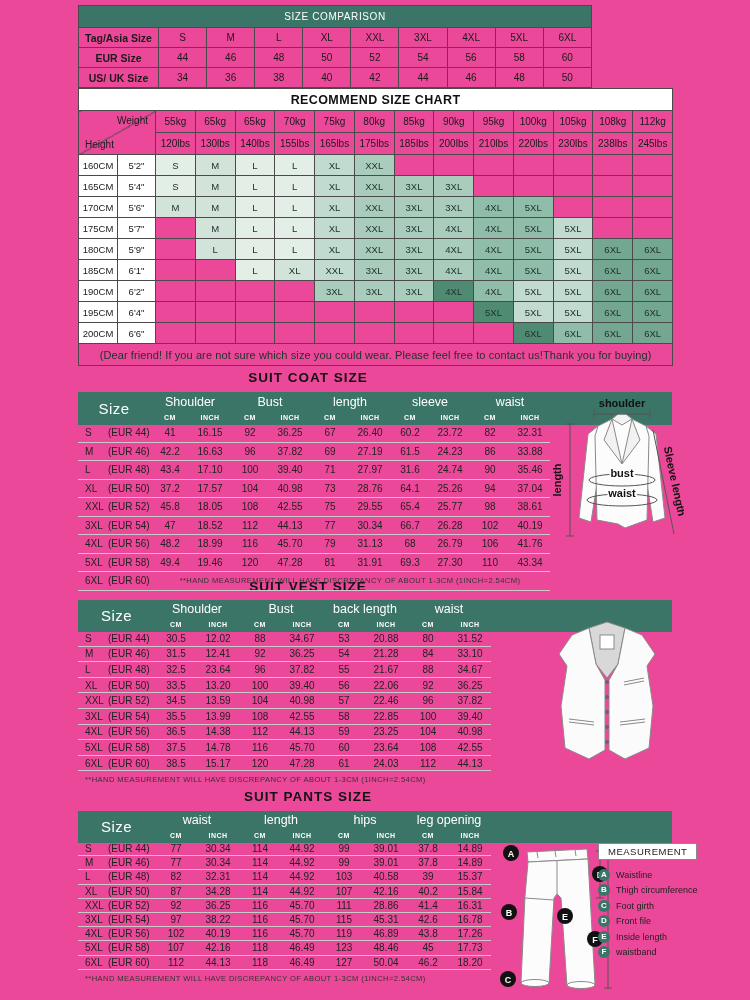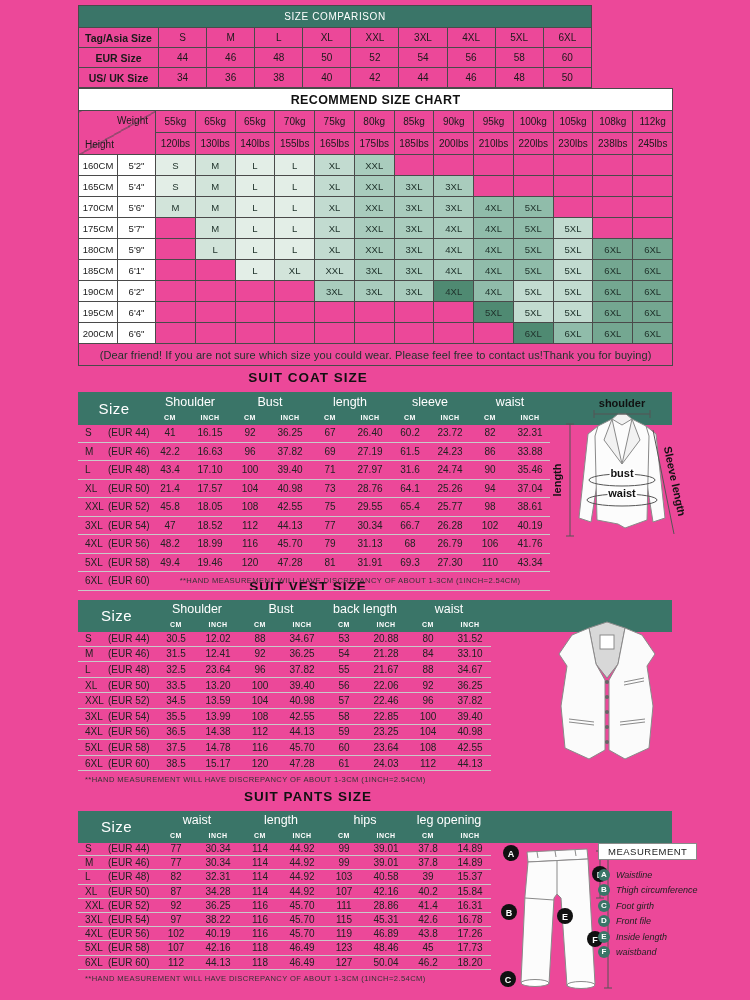--- a/index.html
+++ b/index.html
@@ -57,21 +57,21 @@
   .diag{position:absolute;z-index:2;}
   .diag text{font-family:"Liberation Sans",sans-serif;}
 
   
   #legend{position:absolute;left:598px;top:841px;width:150px;z-index:2;}
   #legend .lgtitle{display:inline-block;border:1px solid #8a8a8a;padding:2px 9px;font-size:9.5px;
      letter-spacing:.5px;color:#222;margin-bottom:7px;background:#fff;}
   #legend .item{display:flex;align-items:center;height:15.5px;}
   #legend .dot{display:inline-block;width:12px;height:12px;border-radius:50%;background:#3a7568;
      color:#fff;font-size:8px;font-weight:700;line-height:12px;text-align:center;margin-right:6px;flex:0 0 12px;}
-  #legend .lbl{font-size:9px;color:#222;white-space:nowrap;font-style:italic;}
+  #legend .lbl{font-size:9px;color:#222;white-space:nowrap;}
 </style>
 </head>
 <body>
 
 <div id="page">
 
   <table id="top-table" class="btab">
     <colgroup>
         <col style="width:80px">
         <col span="9" style="width:48.1px">
@@ -402,21 +402,21 @@
             <td class="val">39.40</td>
             <td class="val">71</td>
             <td class="val">27.97</td>
             <td class="val">31.6</td>
             <td class="val">24.74</td>
             <td class="val">90</td>
             <td class="val">35.46</td>
           </tr>
           <tr>
             <td class="szlab"><span class="sz">XL</span><span class="eur">(EUR 50)</span></td>
-            <td class="val">21.4</td>
+            <td class="val">37.2</td>
             <td class="val">17.57</td>
             <td class="val">104</td>
             <td class="val">40.98</td>
             <td class="val">73</td>
             <td class="val">28.76</td>
             <td class="val">64.1</td>
             <td class="val">25.26</td>
             <td class="val">94</td>
             <td class="val">37.04</td>
           </tr>

